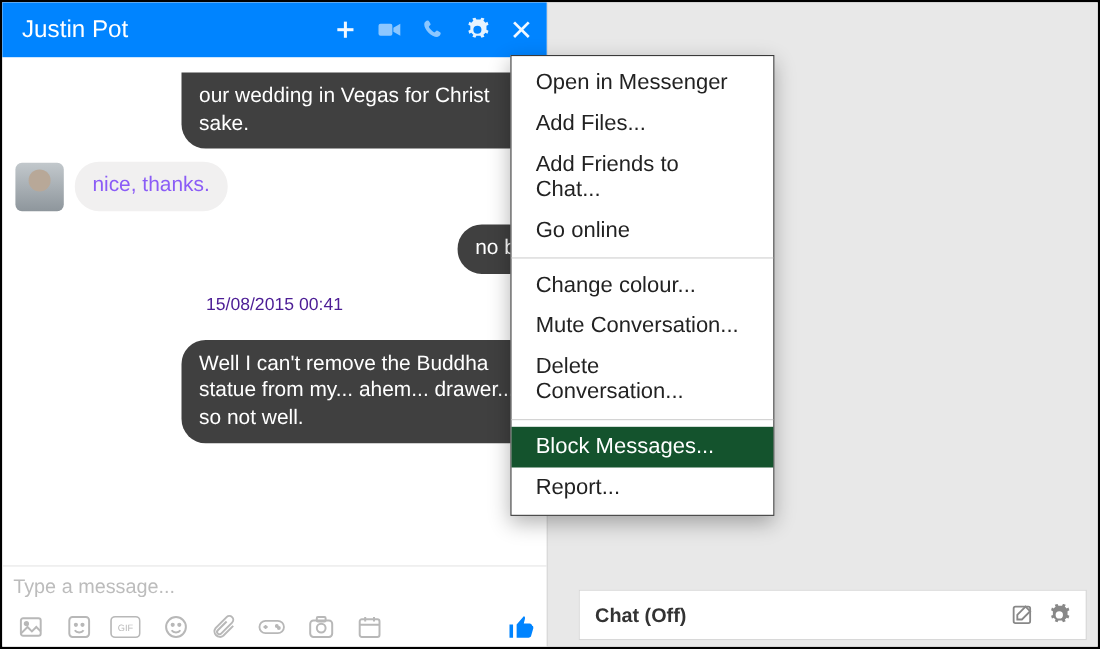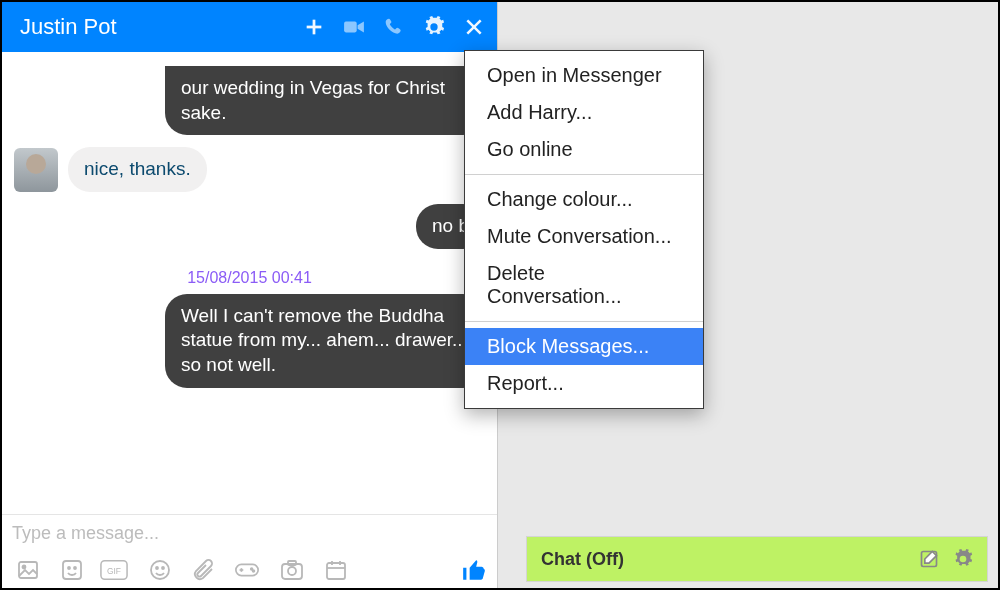--- a/index.html
+++ b/index.html
@@ -55,27 +55,27 @@
       background:#b8a898;
     }
     .bubble {
       max-width: 320px;
       padding: 10px 16px;
       border-radius: 22px;
       font-size: 19px;
       line-height: 1.3;
     }
     .sent .bubble { background: #404040; color: #fff; }
-    .recv .bubble { background: #f1f0f0; color: #0c4a6e; text-align: right; }
+    .recv .bubble { background: #f1f0f0; color: #8b5cf6; text-align: right; }
     .bubble.partial-top { border-top-left-radius: 0; border-top-right-radius: 0; }
     .timestamp {
       text-align: center;
-      color: #8b5cf6;
+      color: #4c1d95;
       font-size: 16px;
-      margin: 14px 0 1px;
+      margin: 14px 0 16px;
     }
     .composer {
       border-top: 1px solid #e5e5e5;
       padding: 8px 10px 4px;
     }
     .composer input {
       border: none; outline: none;
       width: 100%; font-size: 18px;
       color: #1d4ed8;
     }
@@ -89,21 +89,21 @@
       width: 28px; height: 28px;
       display:flex; align-items:center; justify-content:flex-end;
       color:#b8b8b8;
       cursor:pointer;
     }
     .gicon.like { color:#0084ff; margin-left:auto; }
 
     .right-area { flex:1; height:100%; position:relative; background:#e8e8e8; }
     .chat-off {
       position: absolute; bottom: 6px; left: 28px; right: 10px;
-      height: 46px; background:#bef264;
+      height: 46px; background:#ffffff;
       border:1px solid #d4d4d4;
       display:flex; align-items:center;
       padding: 0 14px;
     }
     .chat-off-label { font-size:18px; color:#333; font-weight:600; flex:1; }
     .chat-off .gicon { color:#888; width:24px; height:24px; }
     .chat-off .gicon + .gicon { margin-left:10px; }
 
     .context-menu {
       position: absolute;
@@ -114,21 +114,21 @@
       box-shadow: 0 6px 18px rgba(0,0,0,0.3);
       z-index: 10;
       padding: 6px 0;
     }
     .menu-item {
       padding: 7px 22px;
       font-size: 20px;
       color: #222;
       cursor: pointer;
     }
-    .menu-item.highlight { background: #3b82f6; color: #fff; }
+    .menu-item.highlight { background: #14532d; color: #fff; }
     .menu-sep { height:1px; background:#d0d0d0; margin:6px 0; }
   </style>
 </head>
 <body>
 
 <div class="chat-panel">
   <div class="chat-header">
     <div class="chat-title">Justin Pot</div>
     <div class="header-icons">
       <div class="hicon">
@@ -261,21 +261,22 @@
     <div class="gicon">
       <svg width="20" height="20" viewBox="0 0 24 24" fill="currentColor">
           <path d="M12 8a4 4 0 100 8 4 4 0 000-8zm9 4l2 1-1 3-2-1a8 8 0 01-2 2l1 2-3 1-1-2h-4l-1 2-3-1 1-2a8 8 0 01-2-2l-2 1-1-3 2-1v-4l-2-1 1-3 2 1a8 8 0 012-2l-1-2 3-1 1 2h4l1-2 3 1-1 2a8 8 0 012 2l2-1 1 3-2 1v4z"></path>
         </svg>
     </div>
   </div>
 </div>
 
 <div class="context-menu">
   <div class="menu-item">Open in Messenger</div>
-  <div class="menu-item">Add Harry...</div>
+  <div class="menu-item">Add Files...</div>
+  <div class="menu-item">Add Friends to Chat...</div>
   <div class="menu-item">Go online</div>
   <div class="menu-sep"></div>
   <div class="menu-item">Change colour...</div>
   <div class="menu-item">Mute Conversation...</div>
   <div class="menu-item">Delete Conversation...</div>
   <div class="menu-sep"></div>
   <div class="menu-item highlight">Block Messages...</div>
   <div class="menu-item">Report...</div>
 </div>
 

